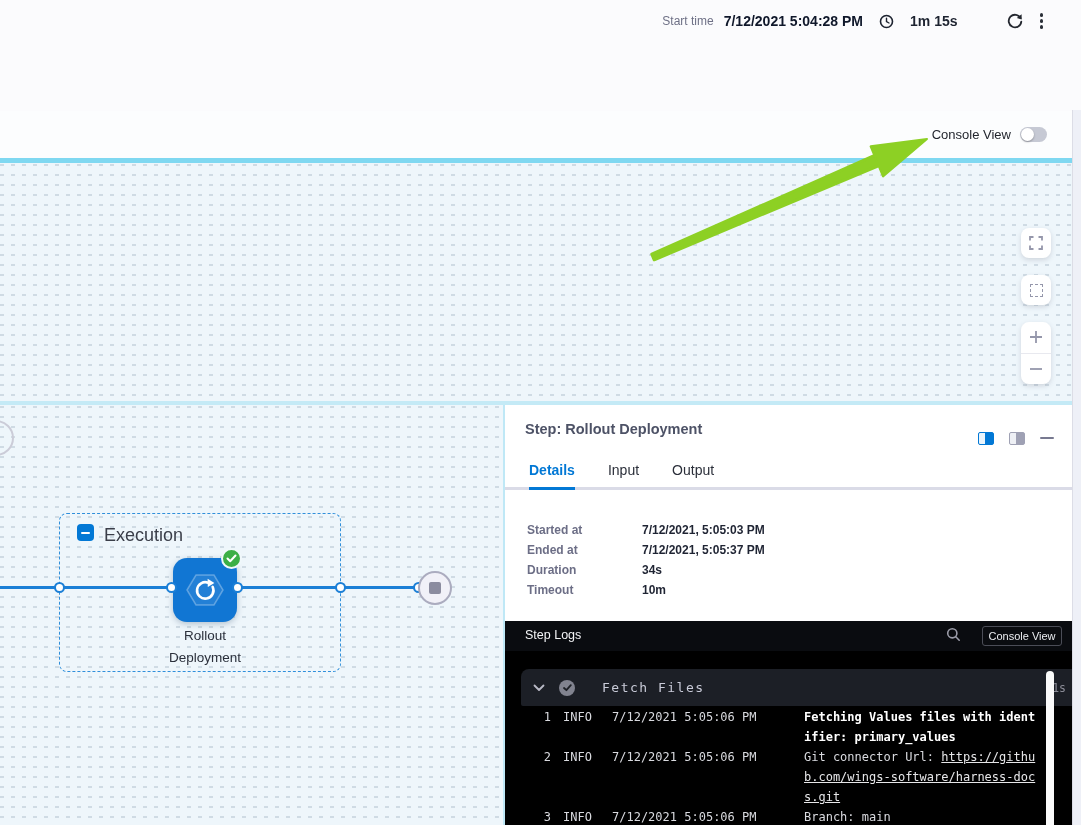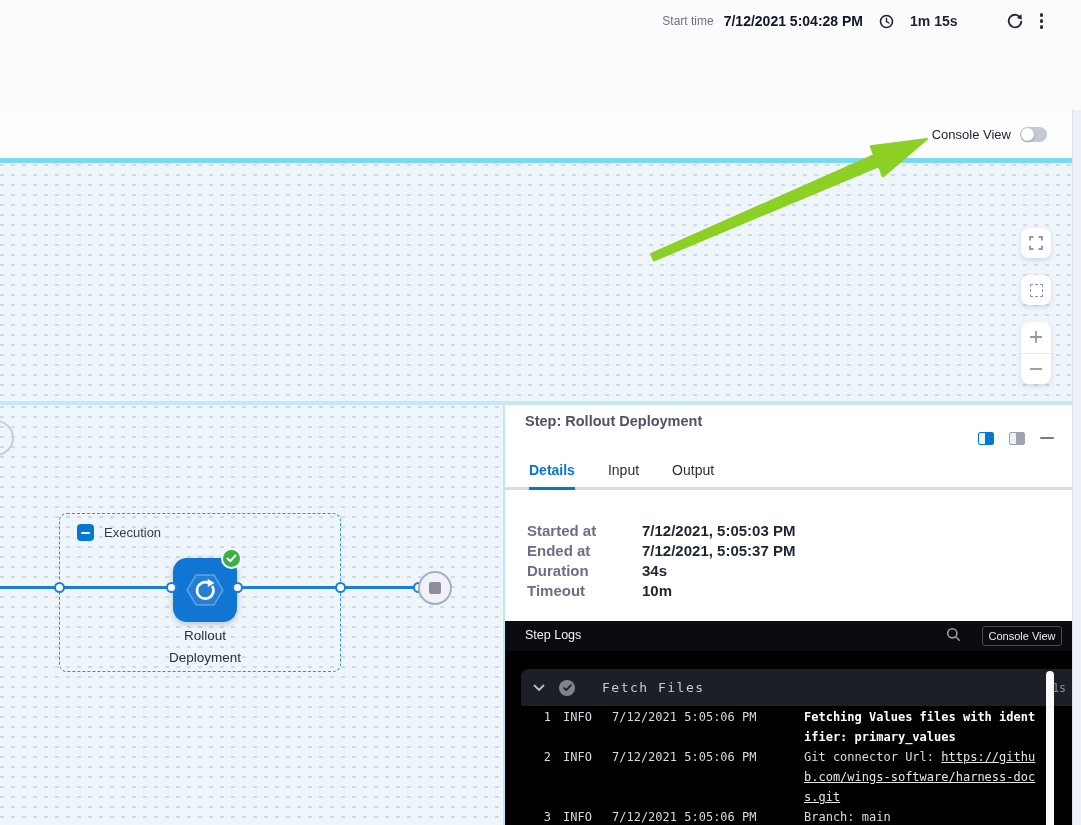--- a/index.html
+++ b/index.html
@@ -37,21 +37,21 @@
   .canvas-bottom { position:absolute; left:0; top:405px; width:503px; height:420px; }
 
   
   .arc-node { position:absolute; left:-22px; top:420px; width:36px; height:36px; border-radius:50%; border:2px solid #cbccd8; }
 
   
   .flow-line { position:absolute; left:0; top:586px; width:420px; height:3px; background:#1b7fd6; }
   .exec-group { position:absolute; left:59px; top:513px; width:282px; height:159px; border:1.5px dashed #2f8fdb; border-radius:8px; }
   .collapse-btn { position:absolute; left:77px; top:524px; width:17px; height:17px; border:none; border-radius:4px; background:var(--accent,#0278d5); cursor:pointer; display:flex; align-items:center; justify-content:center; }
   .collapse-btn i { display:block; width:9px; height:2px; background:#fff; border-radius:1px; }
-  .exec-label { position:absolute; left:104px; top:525px; font-size:13px; color:#3a3e49; }
+  .exec-label { position:absolute; left:104px; top:525px; font-size:18px; color:#3a3e49; }
   .step-node { position:absolute; left:173px; top:558px; width:64px; height:64px; background:#1176d3; border-radius:14px; box-shadow:0 2px 6px rgba(0,40,80,.25); cursor:pointer; }
   .node-badge { position:absolute; left:221px; top:548px; width:21px; height:21px; border-radius:50%; background:var(--success,#3caf46); border:2px solid #f0f8fb; display:flex; align-items:center; justify-content:center; }
   .conn-dot { position:absolute; width:11px; height:11px; border-radius:50%; background:#fff; border:2px solid #1b7fd6; }
   .end-node { position:absolute; left:418px; top:571px; width:34px; height:34px; border-radius:50%; background:#f1f1f8; border:2px solid #abacbf; display:flex; align-items:center; justify-content:center; cursor:pointer; }
   .end-node i { display:block; width:12px; height:12px; background:#8b8c9f; border-radius:2px; }
   .node-label { position:absolute; left:148px; top:625px; width:114px; text-align:center; font-size:13.5px; line-height:22px; color:#2b303b; }
 
   
   .zoom-controls { position:absolute; left:1021px; top:228px; width:30px; }
   .zc-btn { width:30px; background:#fff; border:none; border-radius:8px; box-shadow:0 2px 5px rgba(96,97,112,.22); cursor:pointer; display:flex; align-items:center; justify-content:center; }
@@ -60,33 +60,33 @@
   .zoom-pill { margin-top:17px; width:30px; height:62px; background:#fff; border-radius:8px; box-shadow:0 2px 5px rgba(96,97,112,.22); display:flex; flex-direction:column; }
   .zoom-pill button { flex:1; background:none; border:none; cursor:pointer; display:flex; align-items:center; justify-content:center; }
   .zoom-pill .sep { height:1px; background:#e8e9ef; }
   .fit-square { width:13px; height:13px; border:1.5px dashed #9597ab; }
 
   
   .arrow-svg { position:absolute; left:600px; top:110px; width:420px; height:190px; pointer-events:none; }
 
   
   .details-panel { position:absolute; left:503px; top:405px; width:569px; height:420px; background:#fff; border-left:2px solid #bfe8f6; }
-  .panel-title { position:absolute; left:20px; top:8px; font-size:14.5px; font-weight:600; color:#4d5266; }
+  .panel-title { position:absolute; left:20px; top:16px; font-size:14.5px; font-weight:600; color:#4d5266; }
   .panel-actions { position:absolute; left:473px; top:26px; display:flex; align-items:center; gap:15px; }
   .icon-split { width:16px; height:13px; border:1.5px solid var(--accent,#0278d5); border-radius:2px; background:linear-gradient(90deg,#eaf5fd 0 46%, var(--accent,#0278d5) 46% 100%); cursor:pointer; padding:0; }
   .icon-split.gray { border-color:#9fa1b4; background:linear-gradient(90deg,#eef0f5 0 40%, #9fa1b4 40% 100%); }
   .minimize-btn { width:14px; height:14px; background:none; border:none; cursor:pointer; position:relative; }
   .minimize-btn i { position:absolute; left:0; top:6px; width:14px; height:2px; background:#777990; border-radius:1px; }
 
   .tabs-row { position:absolute; left:0; top:57px; width:569px; padding-left:24px; display:flex; gap:33px; border-bottom:3px solid #dadbe7; }
   .tab { font-size:14px; color:#2b2f3a; padding-bottom:9px; margin-bottom:-3px; border-bottom:3px solid transparent; cursor:pointer; background:none; border-top:none; border-left:none; border-right:none; }
   .tab.active { color:var(--accent,#0278d5); font-weight:600; border-bottom-color:var(--accent,#0278d5); }
 
   .details-list { position:absolute; left:22px; top:115px; }
-  .detail-row { display:flex; height:20px; align-items:center; font-size:15px; }
+  .detail-row { display:flex; height:20px; align-items:center; font-size:12px; }
   .detail-label { width:115px; color:#6c6e86; font-weight:600; }
   .detail-value { color:#1f2433; font-weight:bold; }
 
   
   .logs-section { position:absolute; left:0; top:216px; width:569px; height:204px; }
   .logs-bar { position:relative; width:569px; height:30px; background:var(--log_bar,#0a0c10); }
   .logs-title { position:absolute; left:20px; top:7px; font-size:12.5px; color:#f3f4f6; }
   .logs-search { position:absolute; left:441px; top:6px; }
   .logs-consoleview-btn { position:absolute; left:477px; top:5px; width:80px; height:20px; background:transparent; border:1px solid #4b4d57; border-radius:3px; color:#eceef2; font-size:11px; font-family:"Liberation Sans", sans-serif; cursor:pointer; }
   .logs-body { position:relative; width:569px; height:175px; background:var(--log_background,#000); overflow:hidden; font-family:"DejaVu Sans Mono", monospace; }

